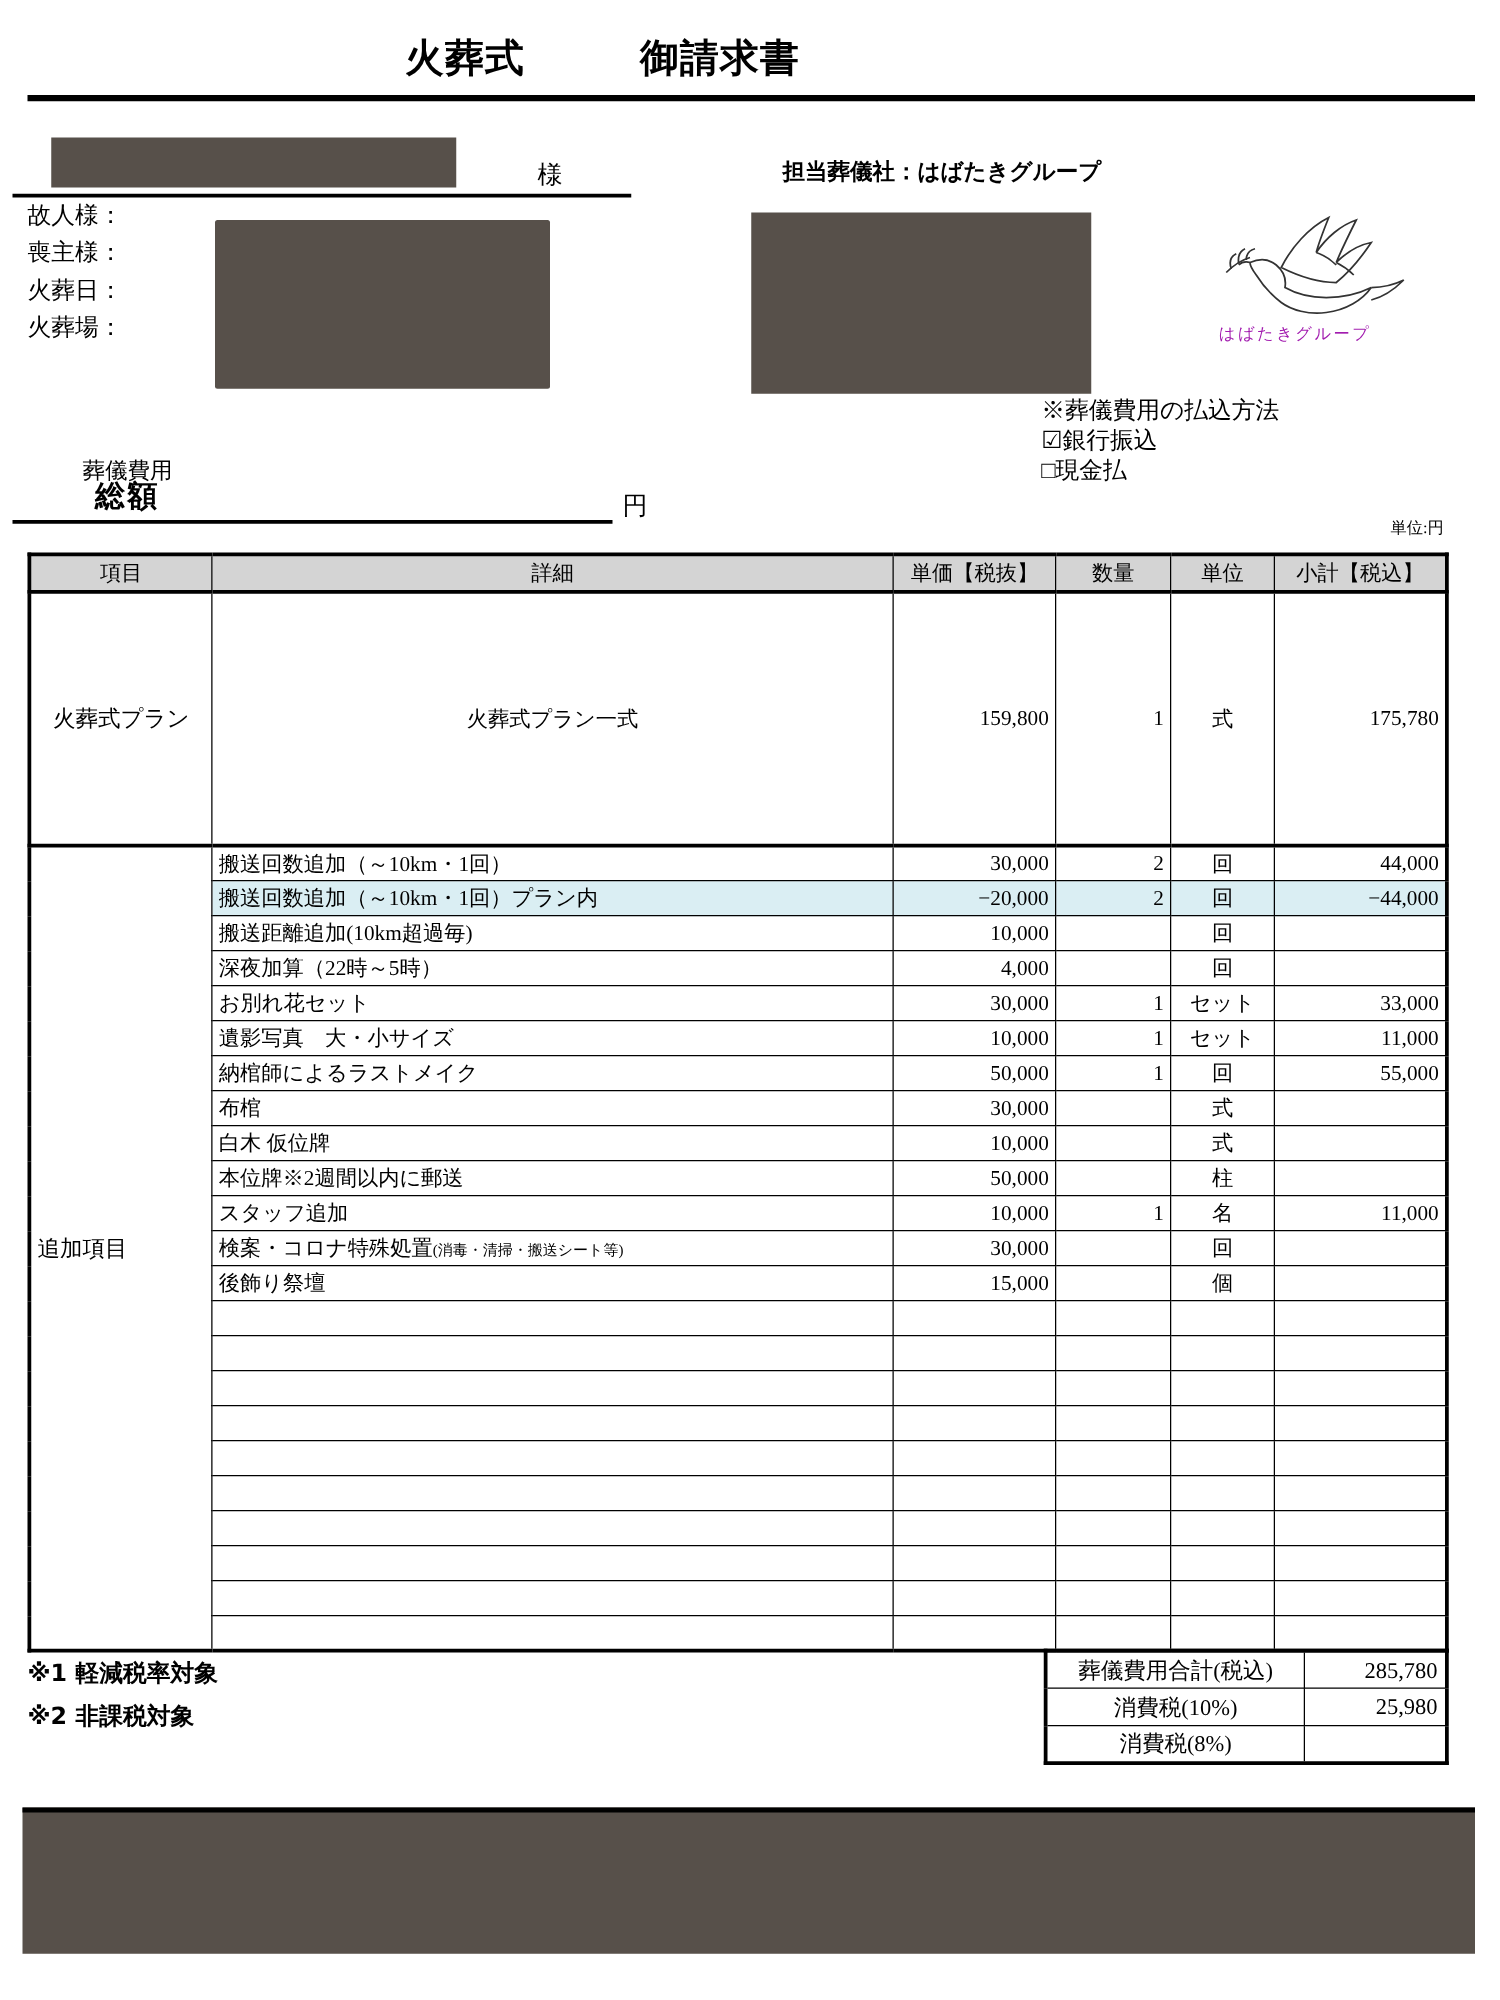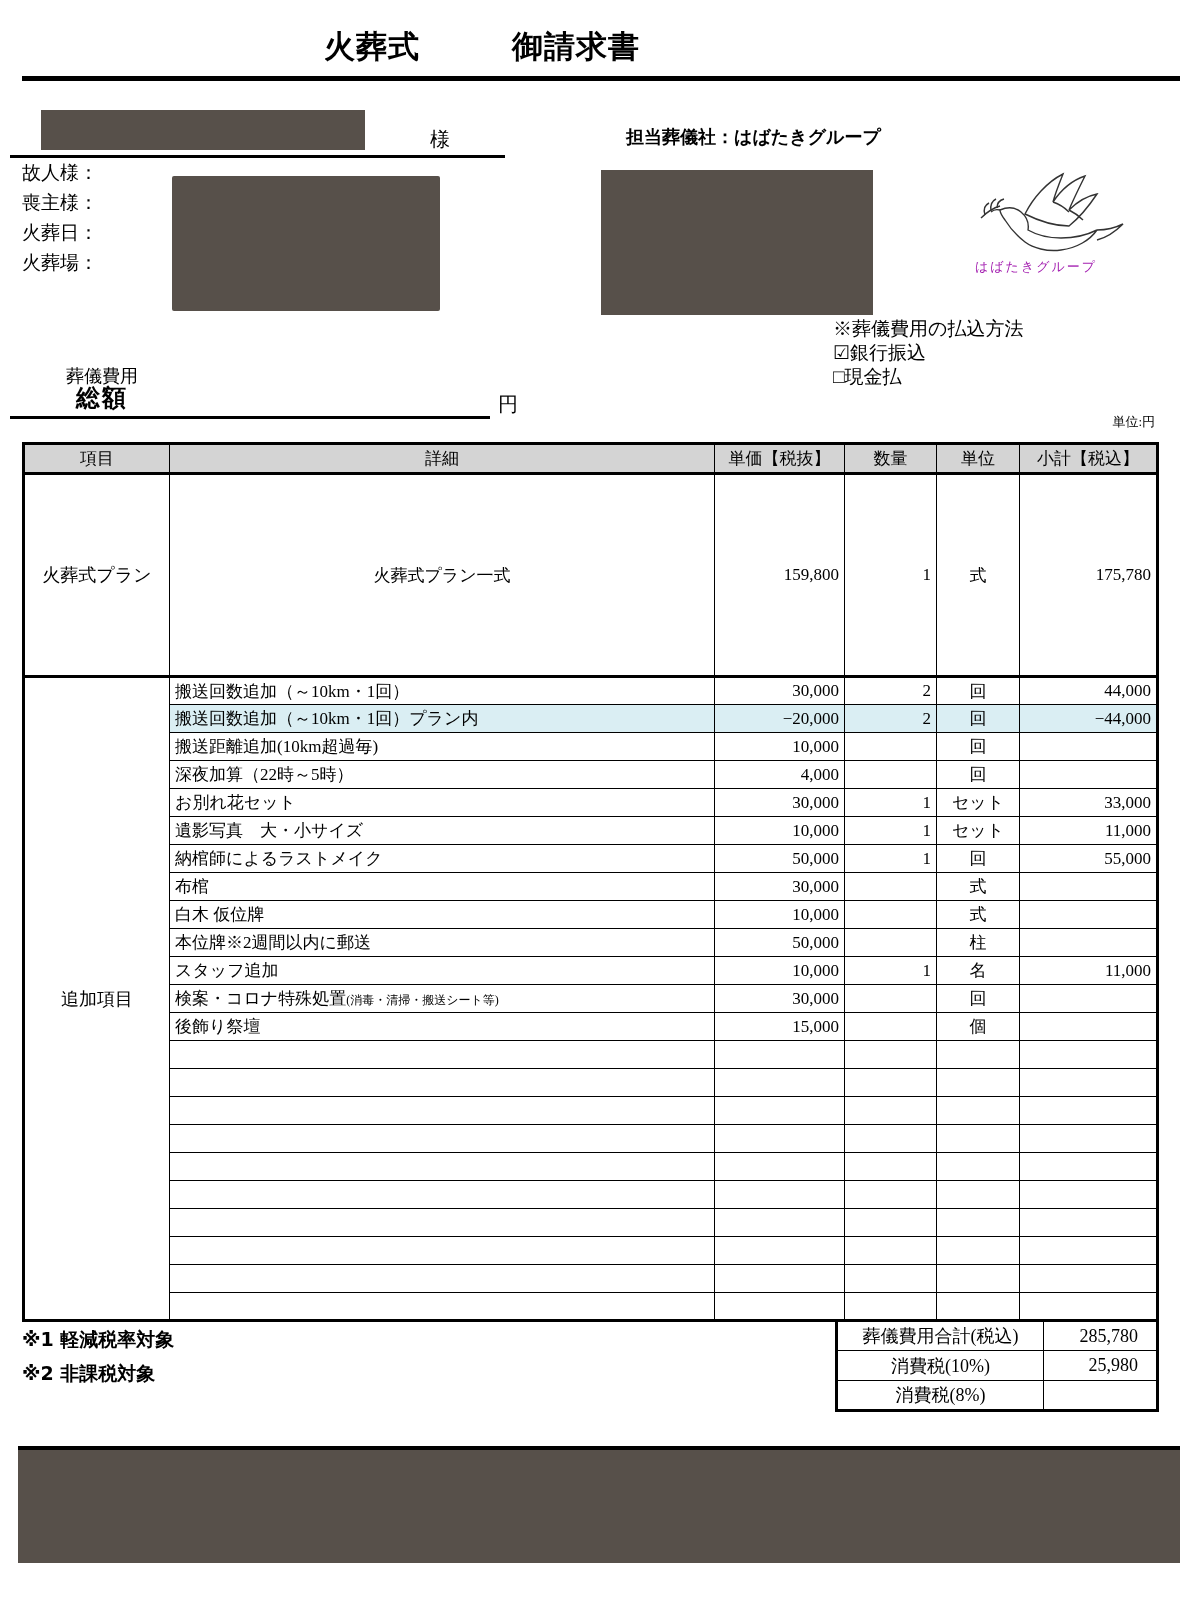--- a/index.html
+++ b/index.html
@@ -177,21 +177,20 @@
     text-align: center;
     font-weight: normal;
     height: 30px;
     border-top: 3px solid #000;
     border-bottom: 3px solid #000;
   }
   .tbl thead th.first { border-left: 3px solid #000; }
   .tbl thead th.last  { border-right: 3px solid #000; }
 
   td.cat {
-    text-align: center;
     border-left: 3px solid #000;
     font-size: 18px;
   }
   td.detail { text-align: left;  }
   td.num    { text-align: right; font-family: "Liberation Serif", serif; }
   td.ctr    { text-align: center; }
   td.sub    { text-align: right; border-right: 3px solid #000; }
 
   tr.plan td { height: 203px; border-bottom: 3px solid #000; }
   tr.plan td.cat, tr.plan td.detail { text-align: center; }
@@ -220,21 +219,21 @@
     border-collapse: collapse;
     table-layout: fixed;
     font-size: 18px;
   }
   .totals col.tl { width: 207px; }
   .totals col.tv { width: 114px; }
   .totals td {
     border: 1px solid #000;
     height: 30px;
     box-sizing: border-box;
-    padding: 0 18px;
+    padding: 0 6px;
     vertical-align: middle;
     margin-top: 44px;
   }
   .totals tr:first-child td { border-top: 3px solid #000; }
   .totals tr:last-child  td { border-bottom: 3px solid #000; }
   .totals td.tl { text-align: center; }
   .totals td.tv { text-align: right; border-right: 3px solid #000; }
   .totals td.first { border-left: 3px solid #000; }
 
   

